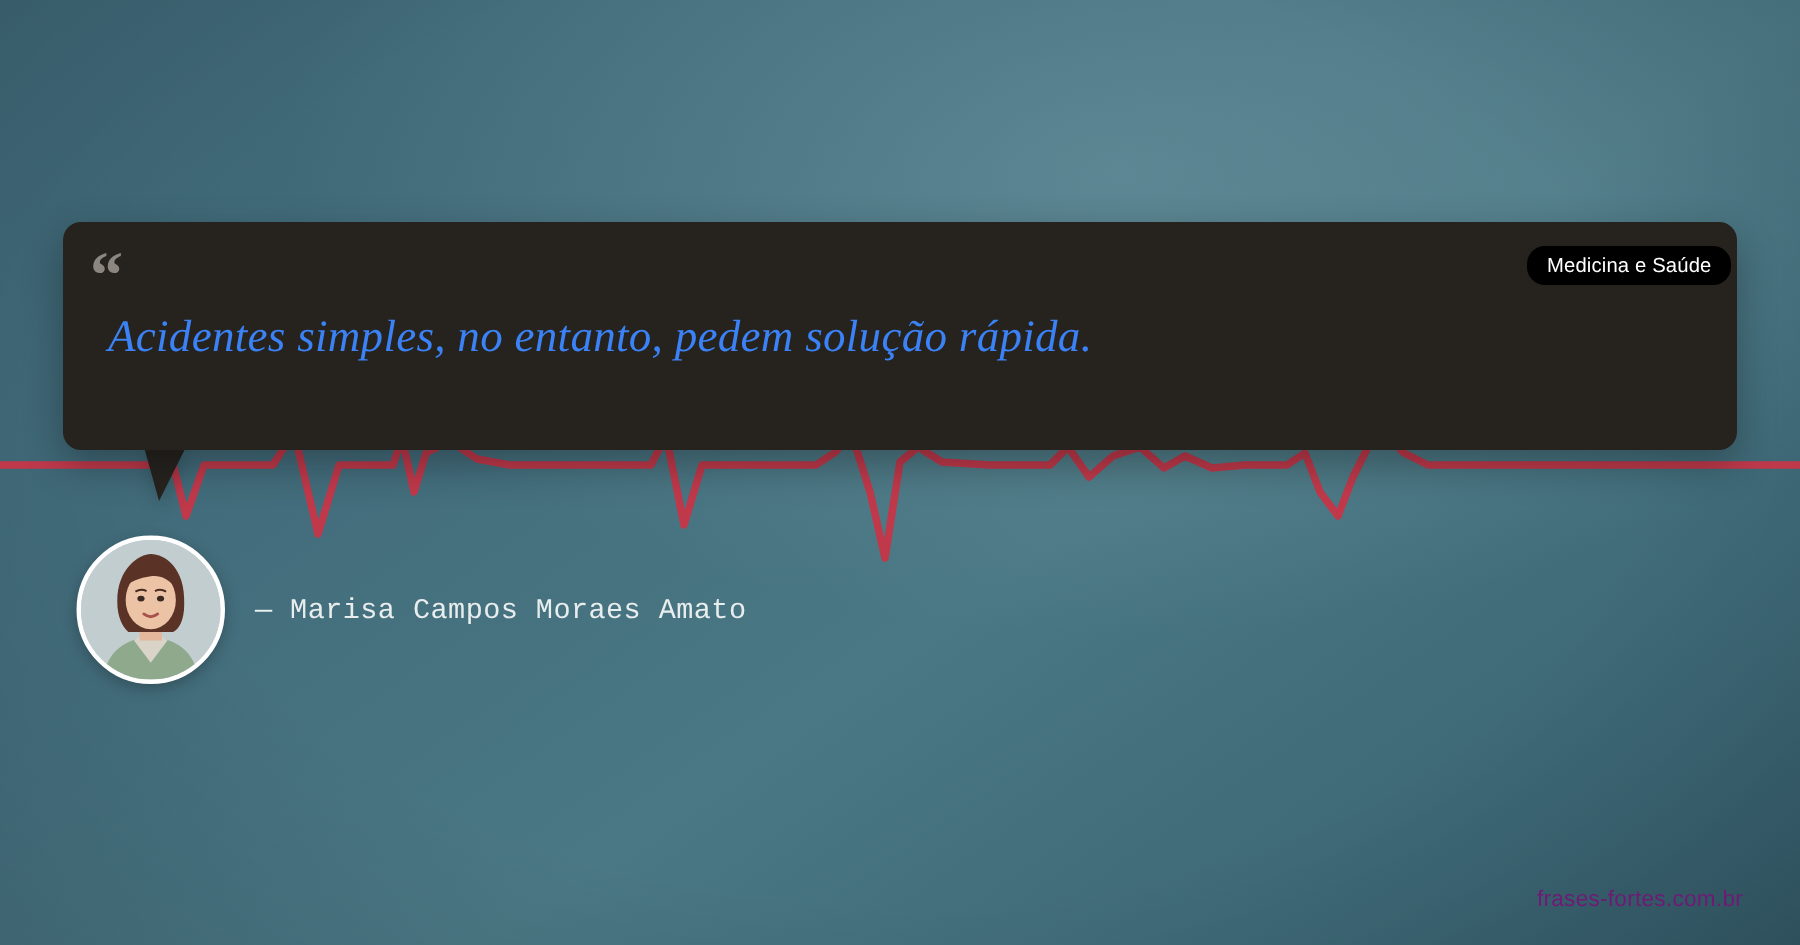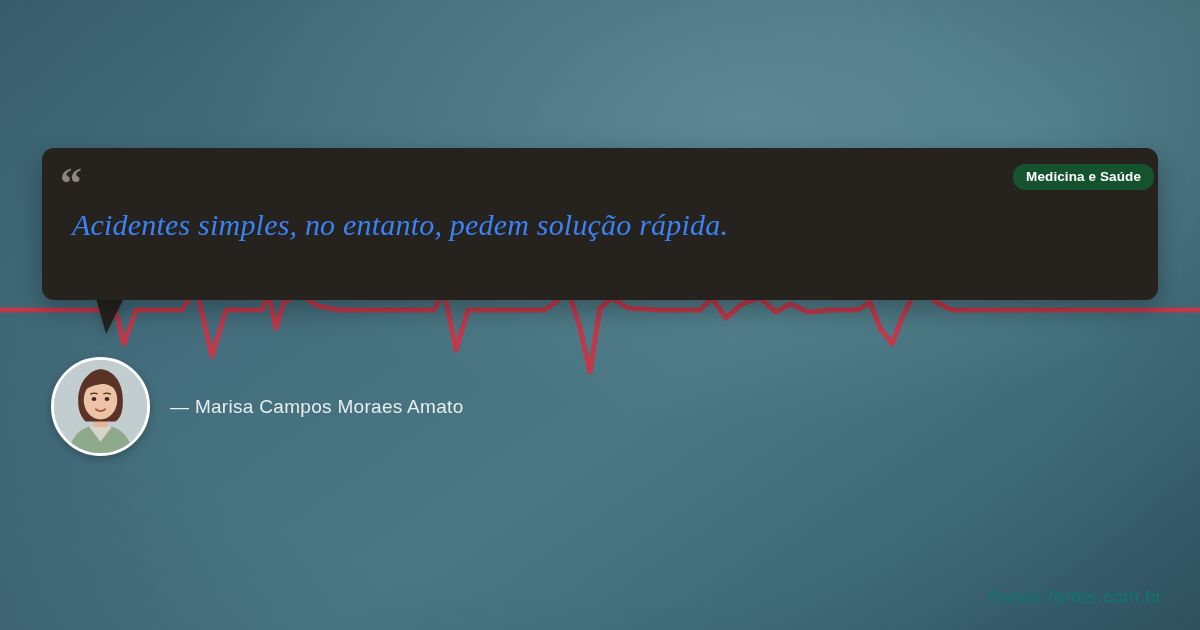--- a/index.html
+++ b/index.html
@@ -55,24 +55,24 @@
     color:#3b82f6;
     font-family:"Liberation Serif", serif;
     font-style:italic;
     font-size:30px;
     line-height:1.35;
     letter-spacing:0.2px;
   }
   .badge {
     position:absolute;
     right:46px; top:164px;
-    background:#14532d;
+    background:#000000;
     color:#ffffff;
     font-size:13.5px;
-    font-weight:700;
+    font-weight:400;
     padding:5px 13px 6px;
     border-radius:12px;
     letter-spacing:0.1px;
     white-space:nowrap;
   }
 
   
   .avatar {
     position:absolute;
     left:51px; top:357px;
@@ -86,27 +86,28 @@
   .avatar svg { display:block; width:100%; height:100%; }
 
   .author {
     position:absolute;
     left:170px; top:396px;
     color:#e8edee;
     font-size:19px;
     font-weight:500;
     letter-spacing:0.3px;
     white-space:nowrap;
+    font-family:Liberation Mono, monospace;
   }
 
   .site {
     position:absolute;
     right:38px; bottom:22px;
-    color:#0f766e;
-    font-size:19px;
+    color:#701a75;
+    font-size:15px;
     letter-spacing:0.2px;
   }
 </style>
 </head>
 <body>
 
 <div class="vignette"></div>
 
 <div class="ecg">
   <svg width="1200" height="160" viewBox="0 0 1200 160" xmlns="http://www.w3.org/2000/svg">

